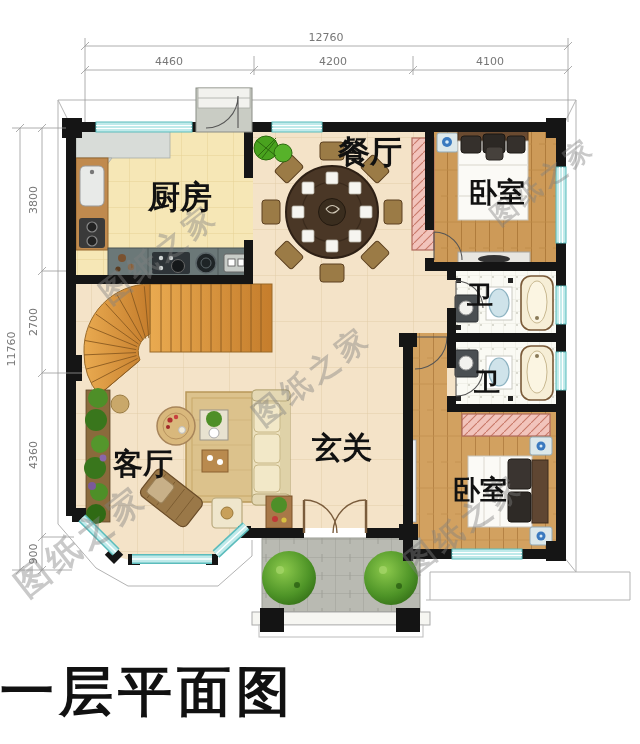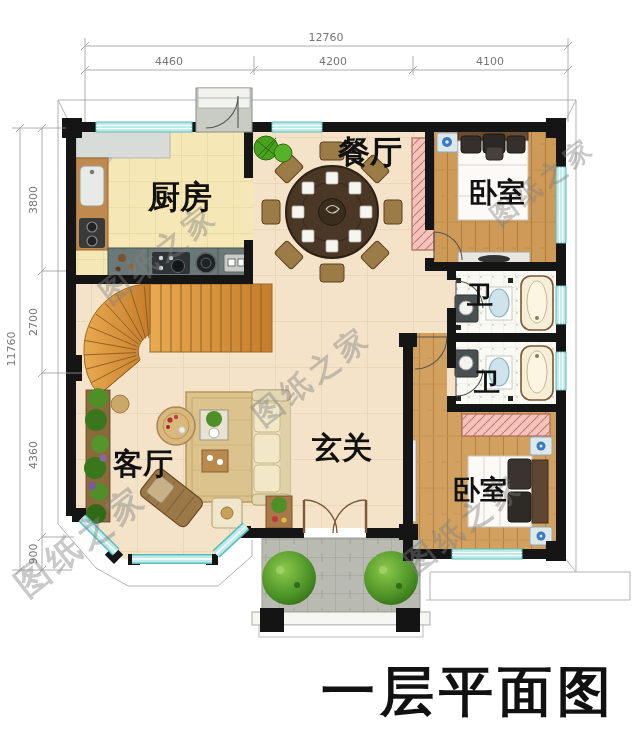--- a/index.html
+++ b/index.html
@@ -1,19 +1,19 @@
 <!DOCTYPE html>
 <html><head>
 <meta charset="utf-8">
 <style>
   html,body{margin:0;padding:0;background:#ffffff;}
   .stage{position:relative;width:640px;height:744px;background:#ffffff;overflow:hidden;
          font-family:"DejaVu Sans",sans-serif;}
   .plan-svg{position:absolute;left:0;top:0;}
-  .plan-title{position:absolute;left:0;top:656px;width:616px;text-align:right;
+  .plan-title{position:absolute;left:0;top:656px;width:616px;text-align:left;
               font-size:54px;font-weight:800;letter-spacing:5px;color:#111;
               font-family:"DejaVu Sans",sans-serif;}
   svg text{font-family:"DejaVu Sans",sans-serif;}
   .room-label{font-weight:bold;fill:#111;}
   .dim-text{fill:#777;font-size:11px;}
   .wm{fill:#808080;opacity:.42;font-weight:600;letter-spacing:5px;}
 </style>
 </head>
 <body>
 

